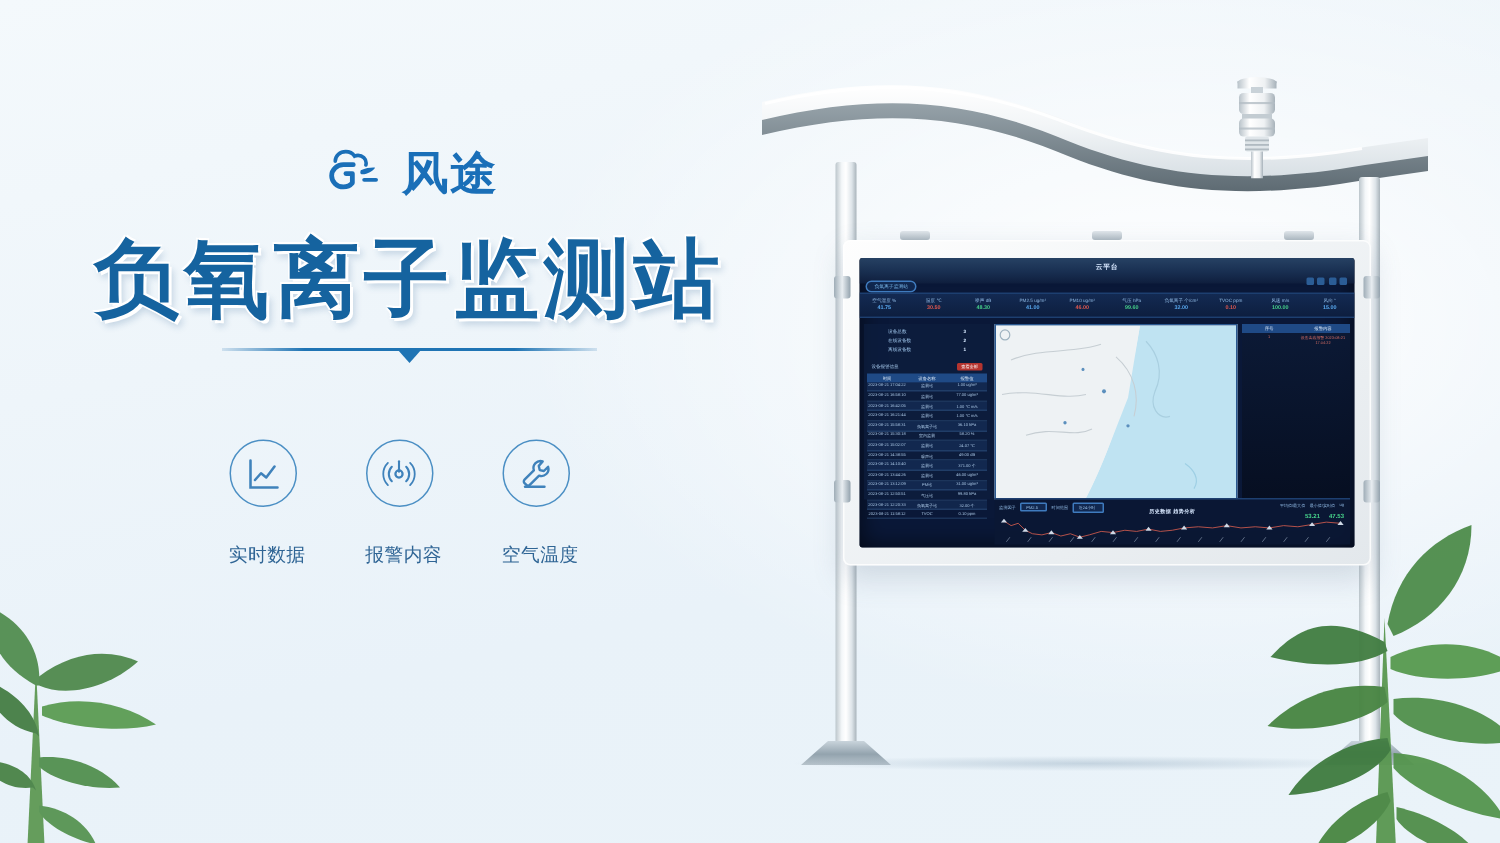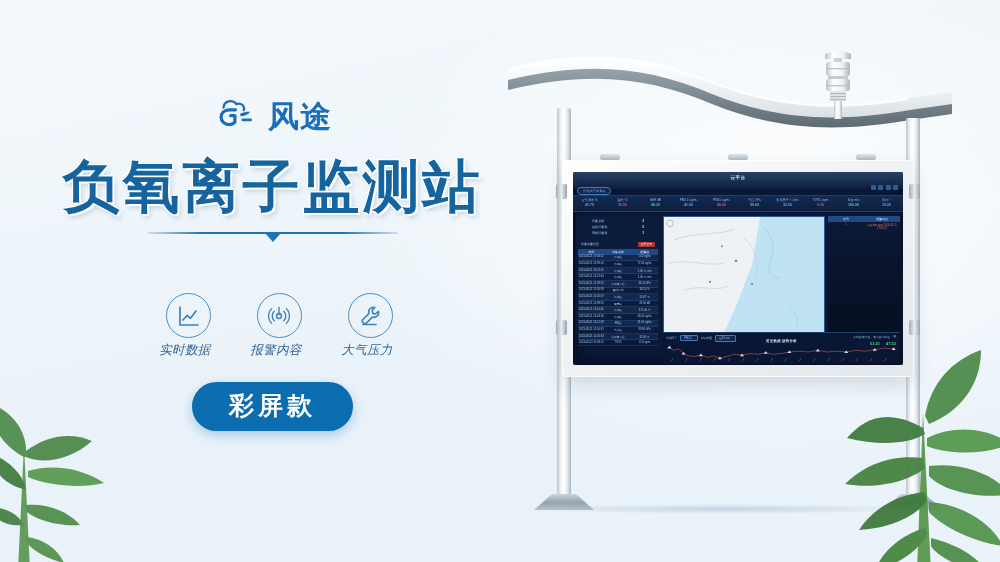--- a/index.html
+++ b/index.html
@@ -51,21 +51,21 @@
   }
 
   
   .subtitle{
     text-align:center; color:#2b4a6b; font-size:19.5px;
     line-height:1.52; letter-spacing:.4px; white-space:nowrap;
   }
 
   
   .features{ display:flex; gap:33px; margin-top:36px; }
-  .feature{ display:flex; flex-direction:column; align-items:flex-end; gap:4px; width:58px;font-style:italic; }
+  .feature{ display:flex; flex-direction:column; align-items:flex-start; gap:24px; width:58px; }
   .f-circle{
     width:45px; height:45px; border-radius:50%;
     border:1.6px solid #4b8fc4; display:flex; align-items:center; justify-content:center;
   }
   .f-circle svg{ display:block; }
   .f-label{ font-size:12.5px; color:#2f6595; white-space:nowrap; letter-spacing:.3px; }
 
   
   .pill{
     margin-top:23px; background:#0c6cb0; color:#fff;
@@ -263,26 +263,25 @@
     </div>
 
 
     <div class="feature">
       <span class="f-circle">
         <svg viewBox="0 0 26 26" width="26" height="26">
           <path d="M17.8 4.6a4.7 4.7 0 0 0-5.9 6l-6.2 6.2a1.6 1.6 0 0 0 0 2.3l1.2 1.2a1.6 1.6 0 0 0 2.3 0l6.2-6.2a4.7 4.7 0 0 0 6-5.9l-2.8 2.8-2.8-.6-.6-2.8z" fill="none" stroke="#3f82bb" stroke-width="1.6" stroke-linejoin="round"></path>
           <path d="M6 21.5h13" fill="none" stroke="#3f82bb" stroke-width="1.6" stroke-linecap="round"></path>
         </svg>
       </span>
-      <span class="f-label">大气压力</span>
+      <span class="f-label">空气温度</span>
     </div>
 
   </div>
 
-  <div class="pill">彩屏款</div>
 </div>
 
 <div class="kiosk">
 
   <svg class="canopy" viewBox="0 0 500 90">
     <defs>
       <linearGradient id="canTop" x1="0" y1="0" x2="0" y2="1">
         <stop offset="0" stop-color="#ffffff"></stop>
         <stop offset="0.45" stop-color="#f2f5f7"></stop>
         <stop offset="1" stop-color="#d9e0e5"></stop>

